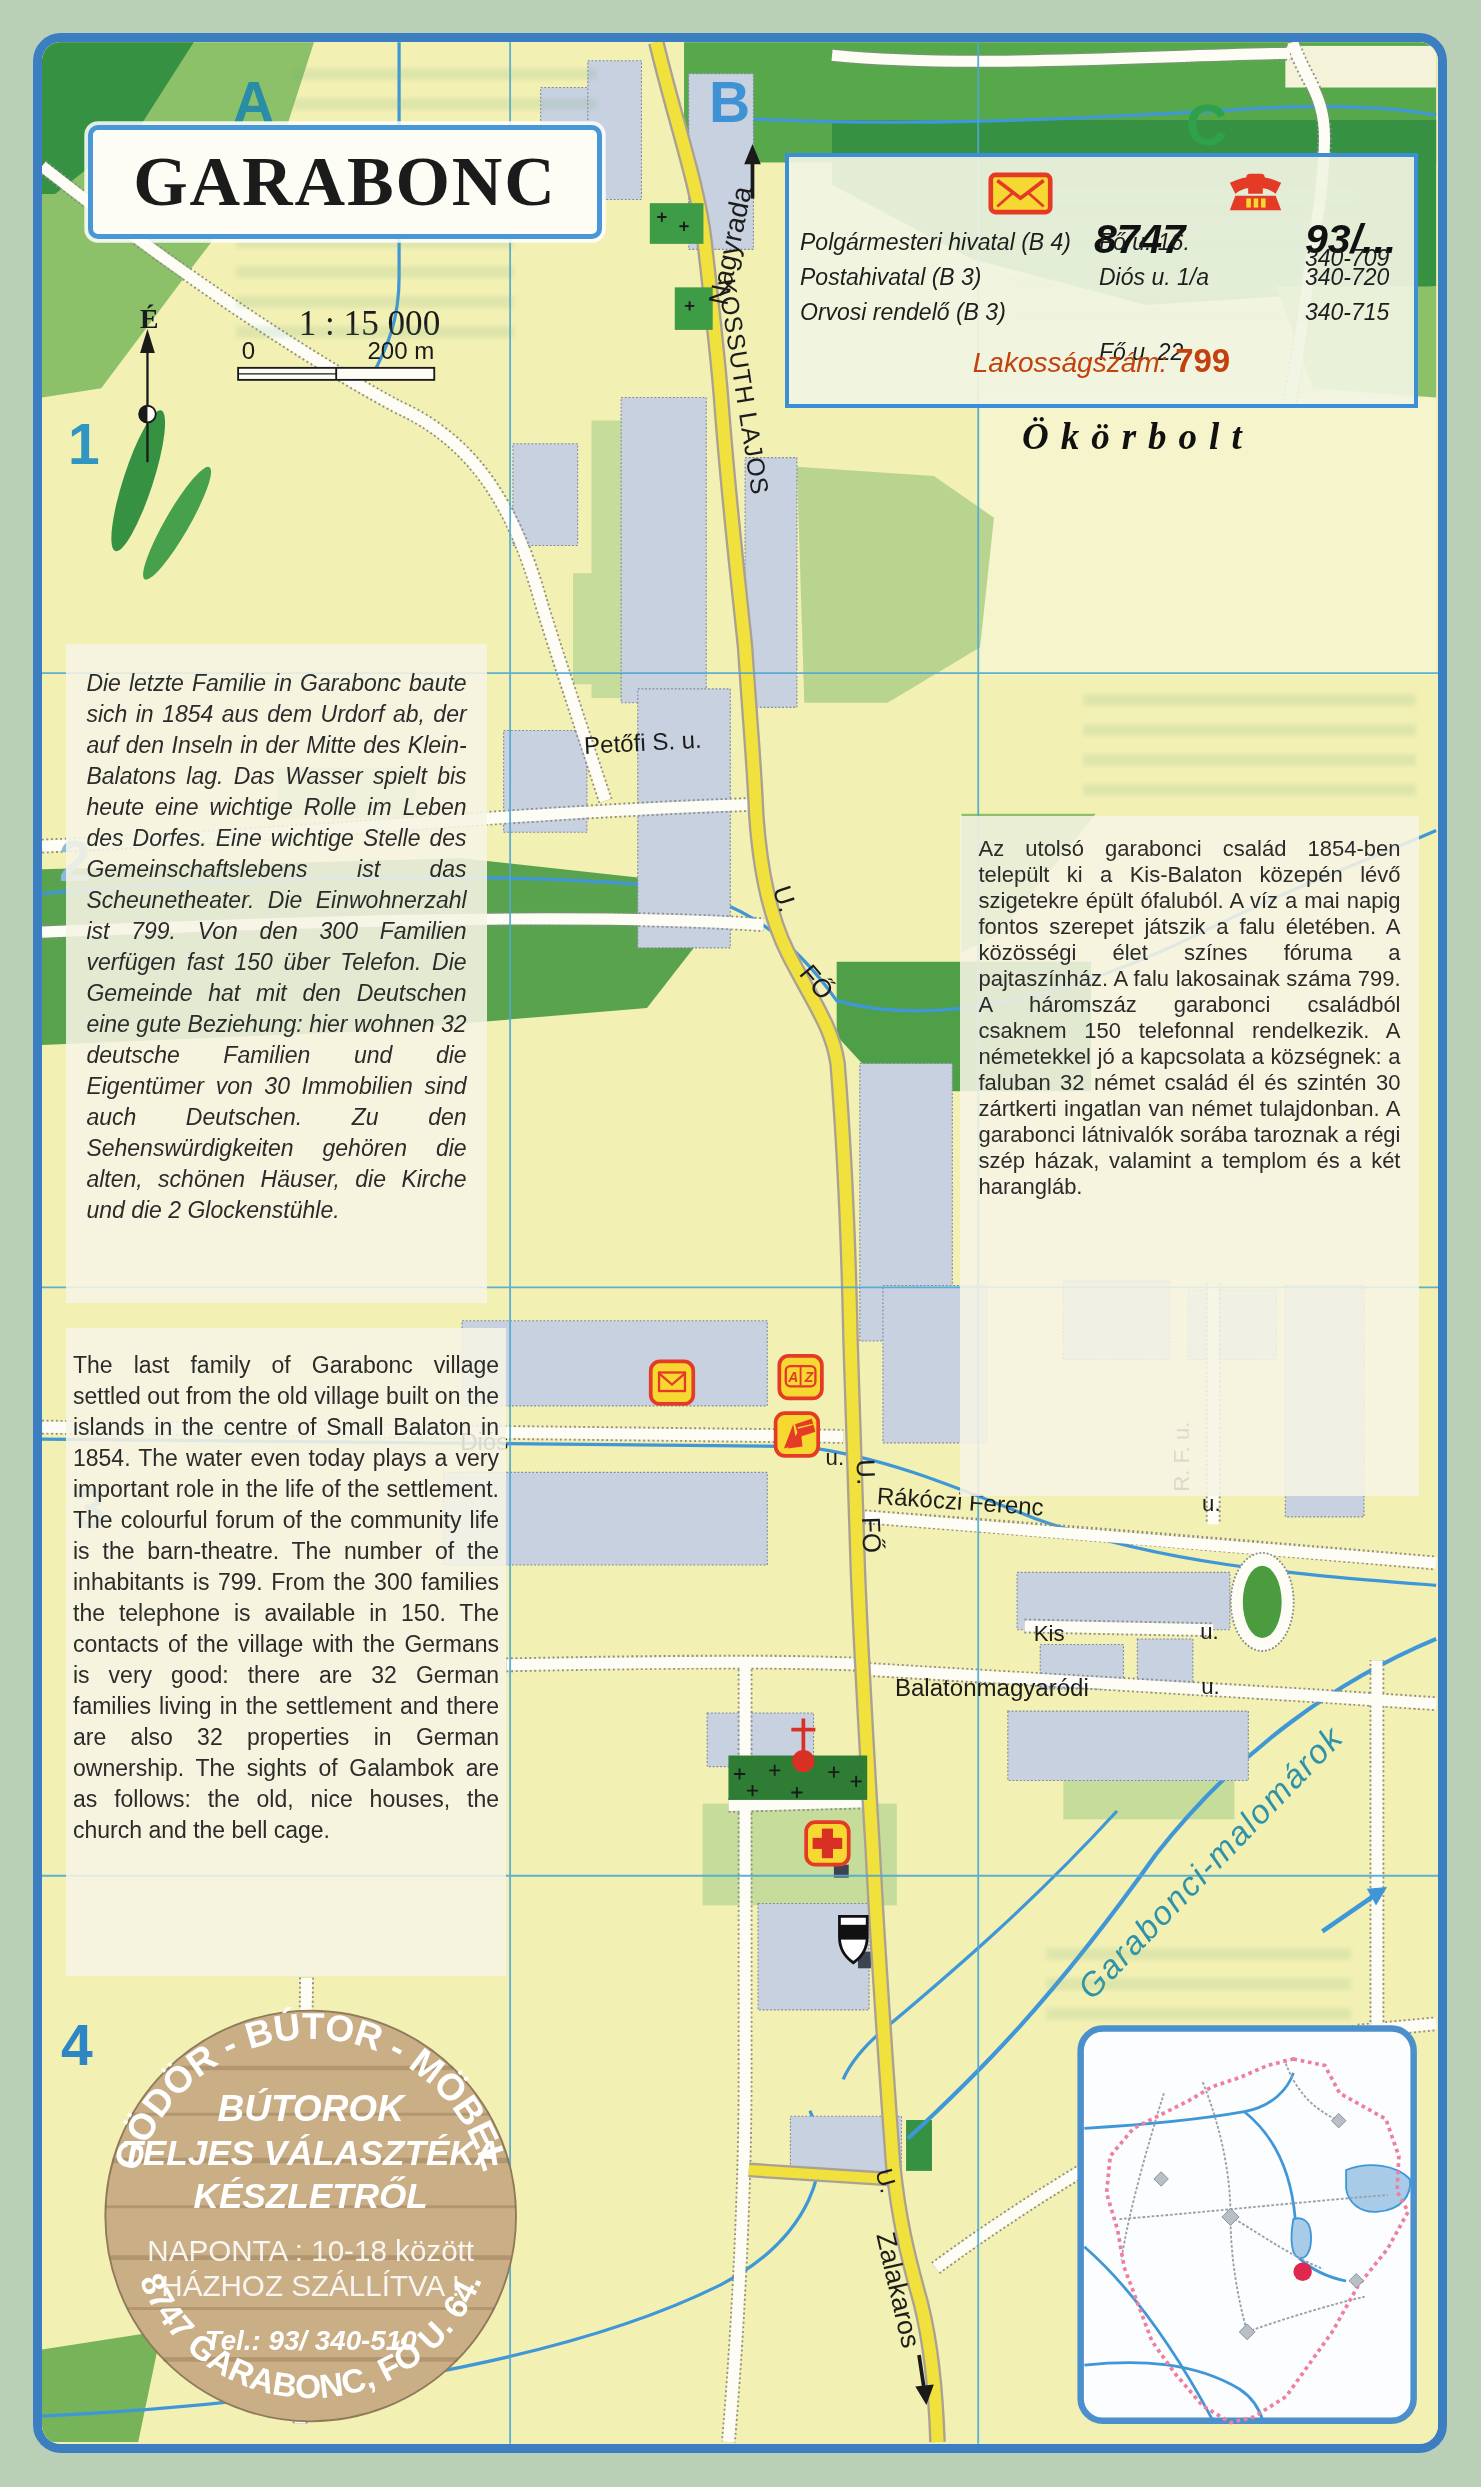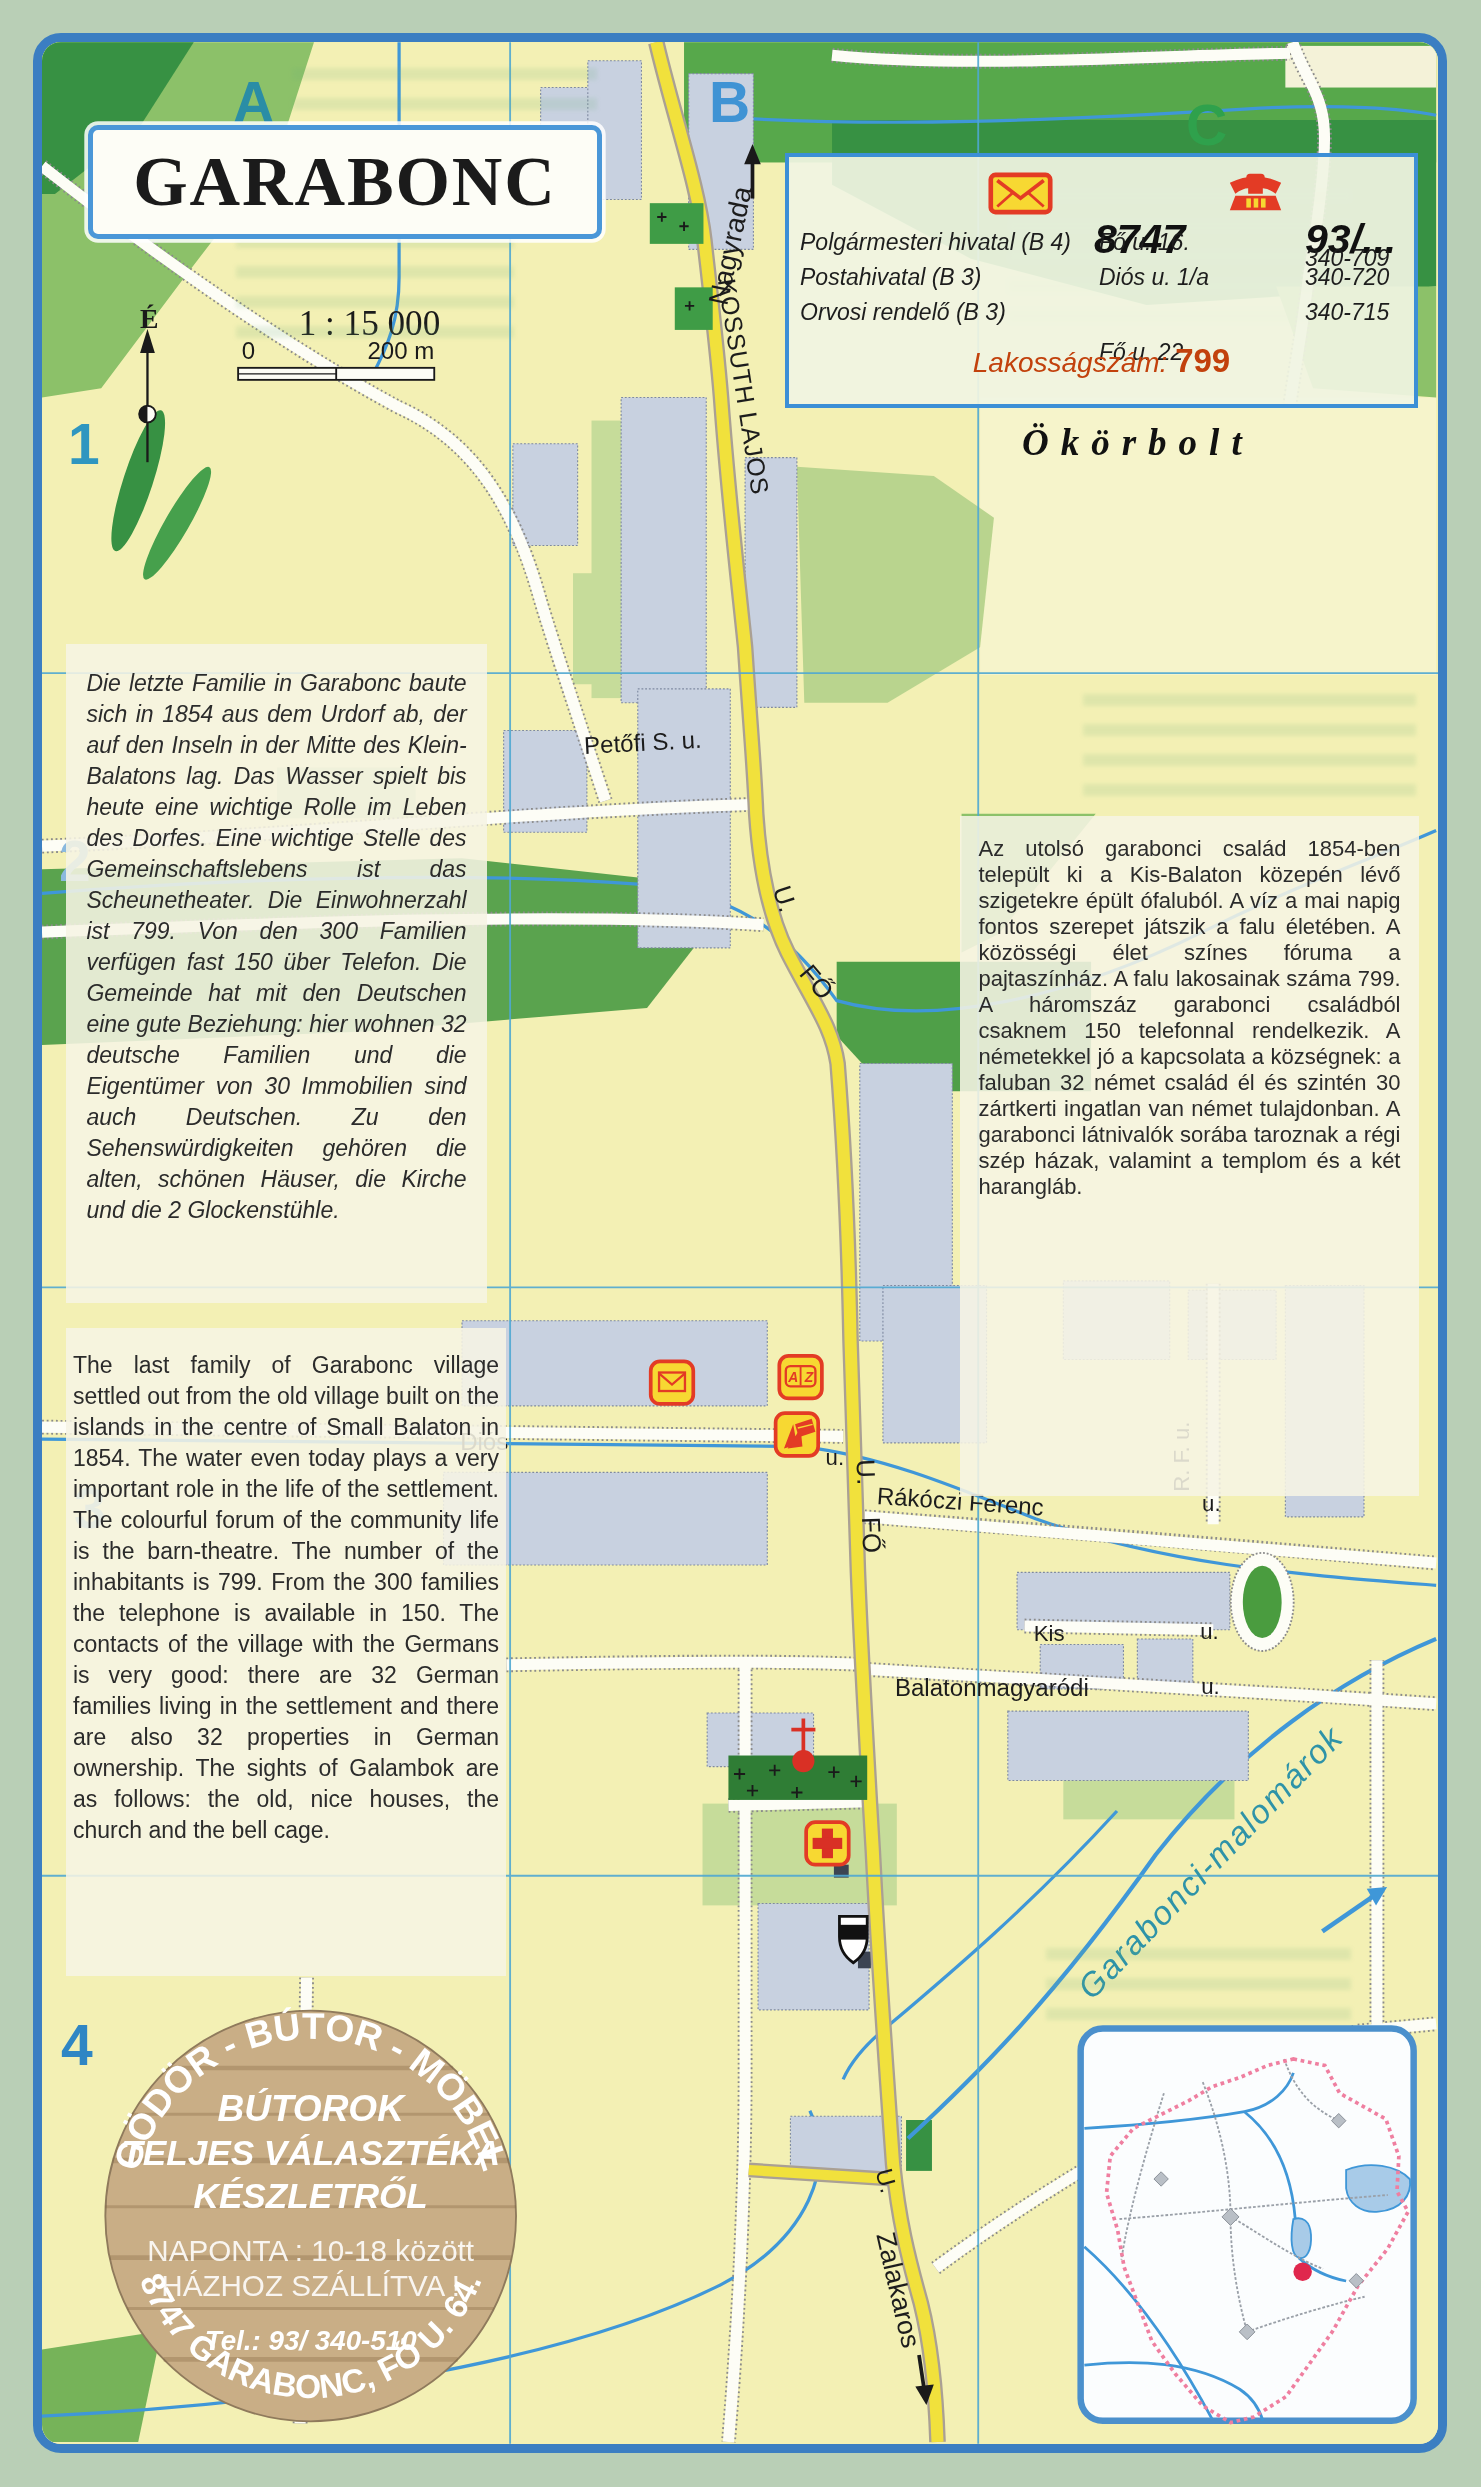--- a/index.html
+++ b/index.html
@@ -19,21 +19,21 @@
                letter-spacing:1.9px;color:#1b1b1b;}
   .infobox{position:absolute;left:785px;top:153px;width:633px;height:255px;
            background:rgba(240,244,226,.93);border:4.6px solid #3c8fd6;box-sizing:border-box;}
   .infobox .hdrnum{position:absolute;font-weight:bold;font-style:italic;font-size:41px;color:#111;margin-top:48px;}
   .inforow{position:absolute;font-style:italic;font-size:23px;color:#1d1d1d;white-space:nowrap;}
   .pop{position:absolute;left:0;right:0;top:185px;text-align:center;font-size:28px;color:#c2410c;}
   .pop .lab{font-style:italic;}
   .pop .val{font-weight:bold;font-size:33px;}
   .okorbolt{position:absolute;left:1022px;top:415px;width:389px;
             font-family:"Liberation Serif",serif;font-style:italic;font-weight:bold;
-            font-size:37px;letter-spacing:12px;color:#111;margin-top:6px;}
+            font-size:37px;letter-spacing:12px;color:#111;}
   .txtbox{position:absolute;background:rgba(246,244,228,.88);color:#2b2b2b;text-align:justify;box-sizing:border-box;}
   .de{left:66px;top:644px;width:421px;height:659px;padding:24px 20.4px;
       font-style:italic;font-size:23px;line-height:31px;}
   .en{left:66px;top:1328px;width:440px;height:648px;padding:22px 7px;
       font-size:23px;line-height:31px;}
   .hu{left:960px;top:816px;width:459px;height:680px;padding:20.4px 18.5px;
       font-size:22px;line-height:26px;}
   .overlay-svg{position:absolute;}
 </style>
 </head>

